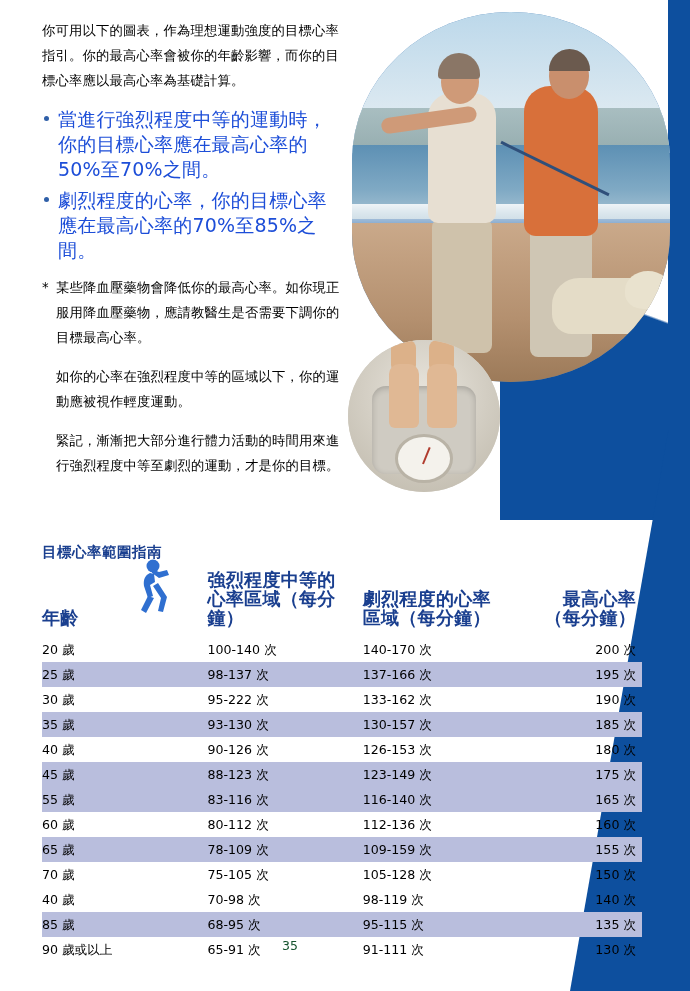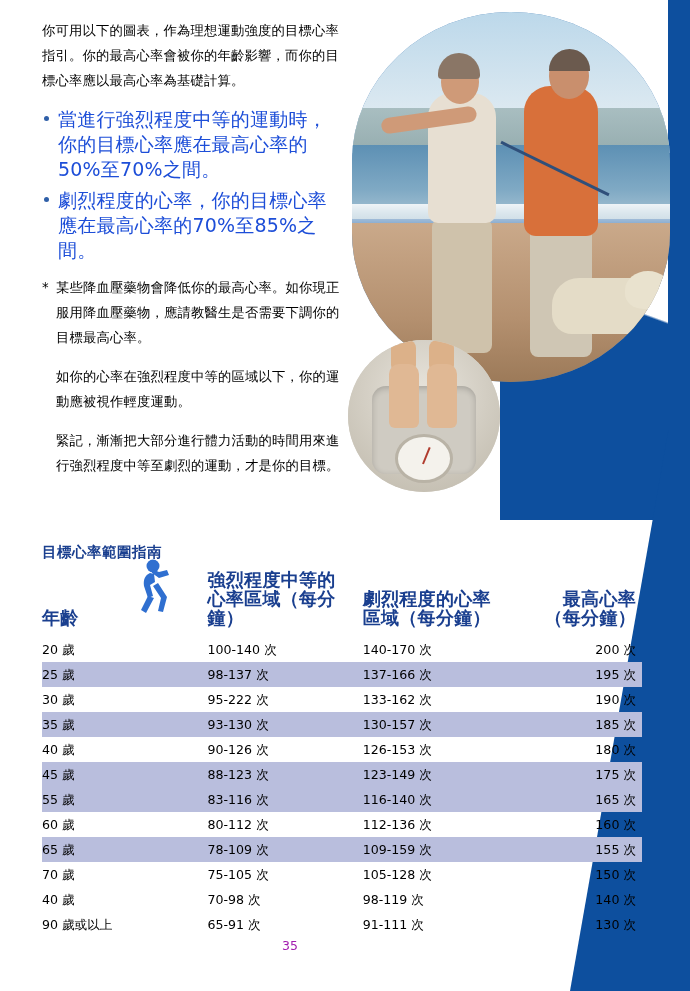--- a/index.html
+++ b/index.html
@@ -188,21 +188,21 @@
     left: 128px; top: 558px;
     width: 46px; height: 56px;
   }
 
   .pagenum {
     position: absolute;
     left: 0; top: 938px;
     width: 580px;
     text-align: center;
     font-size: 12.5px;
-    color: #a21caf;
+    color: #14532d;
   }
 </style>
 </head>
 <body>
 
 <div id="page">
 
   <div class="blue-band"></div>
   <div class="blue-wedge"></div>
   <div class="blue-wedge2"></div>
@@ -343,20 +343,26 @@
           <td class="col-mod num">75-105 次</td>
           <td class="col-vig num">105-128 次</td>
           <td class="col-max last">150 次</td>
         </tr>
         <tr>
           <td class="col-age">40 歲</td>
           <td class="col-mod num">70-98 次</td>
           <td class="col-vig num">98-119 次</td>
           <td class="col-max last">140 次</td>
         </tr>
+        <tr class="alt">
+          <td class="col-age">85 歲</td>
+          <td class="col-mod num">68-95 次</td>
+          <td class="col-vig num">95-115 次</td>
+          <td class="col-max last">135 次</td>
+        </tr>
         <tr>
           <td class="col-age">90 歲或以上</td>
           <td class="col-mod num">65-91 次</td>
           <td class="col-vig num">91-111 次</td>
           <td class="col-max last">130 次</td>
         </tr>
       </tbody>
   </table>
 
   <div class="pagenum">35</div>

